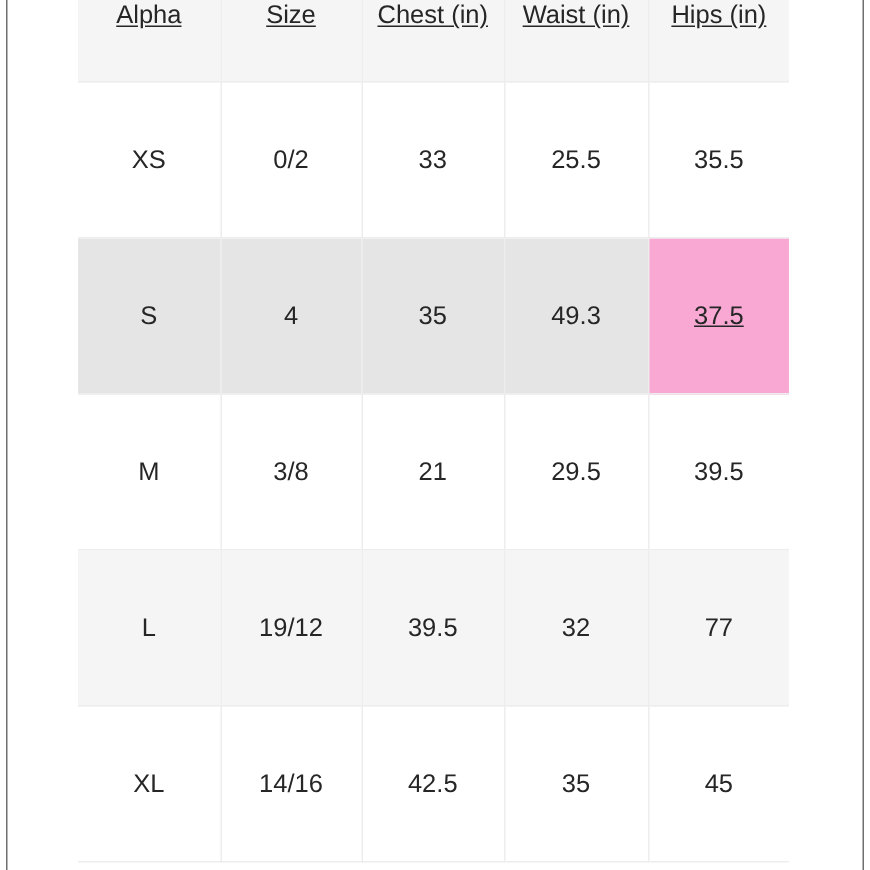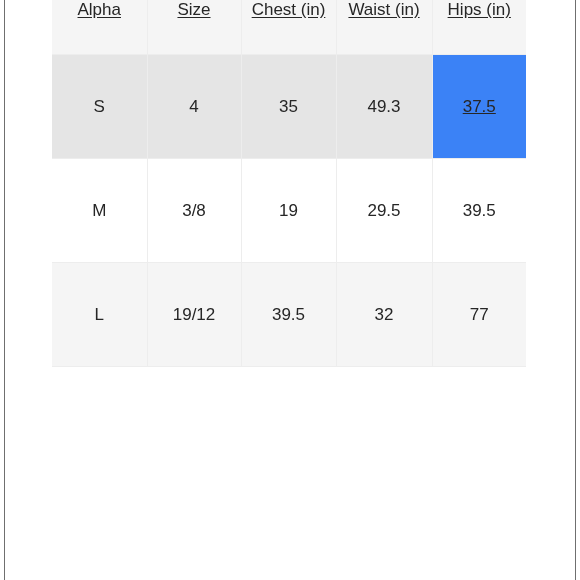--- a/index.html
+++ b/index.html
@@ -82,21 +82,21 @@
     text-decoration: underline;
     text-underline-offset: 2px;
     border-right: none;
     border-bottom: none;
     white-space: nowrap;
   }
 
   tbody tr { height: 104px; }
   tbody tr.row-alt   { background: #f5f5f5; }
   tbody tr.row-hover { background: #e5e5e5; }
-  tbody td.cell-selected { background: #3b82f6; text-decoration: underline; }
+  tbody td.cell-selected { background: #f9a8d4; text-decoration: underline; }
 </style>
 </head>
 <body>
 
 <div class="page-edge left"></div>
 <div class="page-edge right"></div>
 
 <div class="viewport">
   <div class="size-table-wrap">
     <table class="size-table">
@@ -111,42 +111,56 @@
         <tr>
           <th>Alpha</th>
           <th>Size</th>
           <th>Chest (in)</th>
           <th>Waist (in)</th>
           <th>Hips (in)</th>
         </tr>
       </thead>
       <tbody>
 
+        <tr>
+          <td>XS</td>
+          <td>0/2</td>
+          <td>33</td>
+          <td>25.5</td>
+          <td>35.5</td>
+        </tr>
 
         <tr class="row-hover">
           <td>S</td>
           <td>4</td>
           <td>35</td>
           <td>49.3</td>
           <td class="cell-selected">37.5</td>
         </tr>
 
         <tr>
           <td>M</td>
           <td>3/8</td>
-          <td>19</td>
+          <td>21</td>
           <td>29.5</td>
           <td>39.5</td>
         </tr>
 
         <tr class="row-alt">
           <td>L</td>
           <td>19/12</td>
           <td>39.5</td>
           <td>32</td>
           <td>77</td>
         </tr>
 
+        <tr>
+          <td>XL</td>
+          <td>14/16</td>
+          <td>42.5</td>
+          <td>35</td>
+          <td>45</td>
+        </tr>
 
       </tbody>
     </table>
   </div>
 </div>
 
 </body></html>

